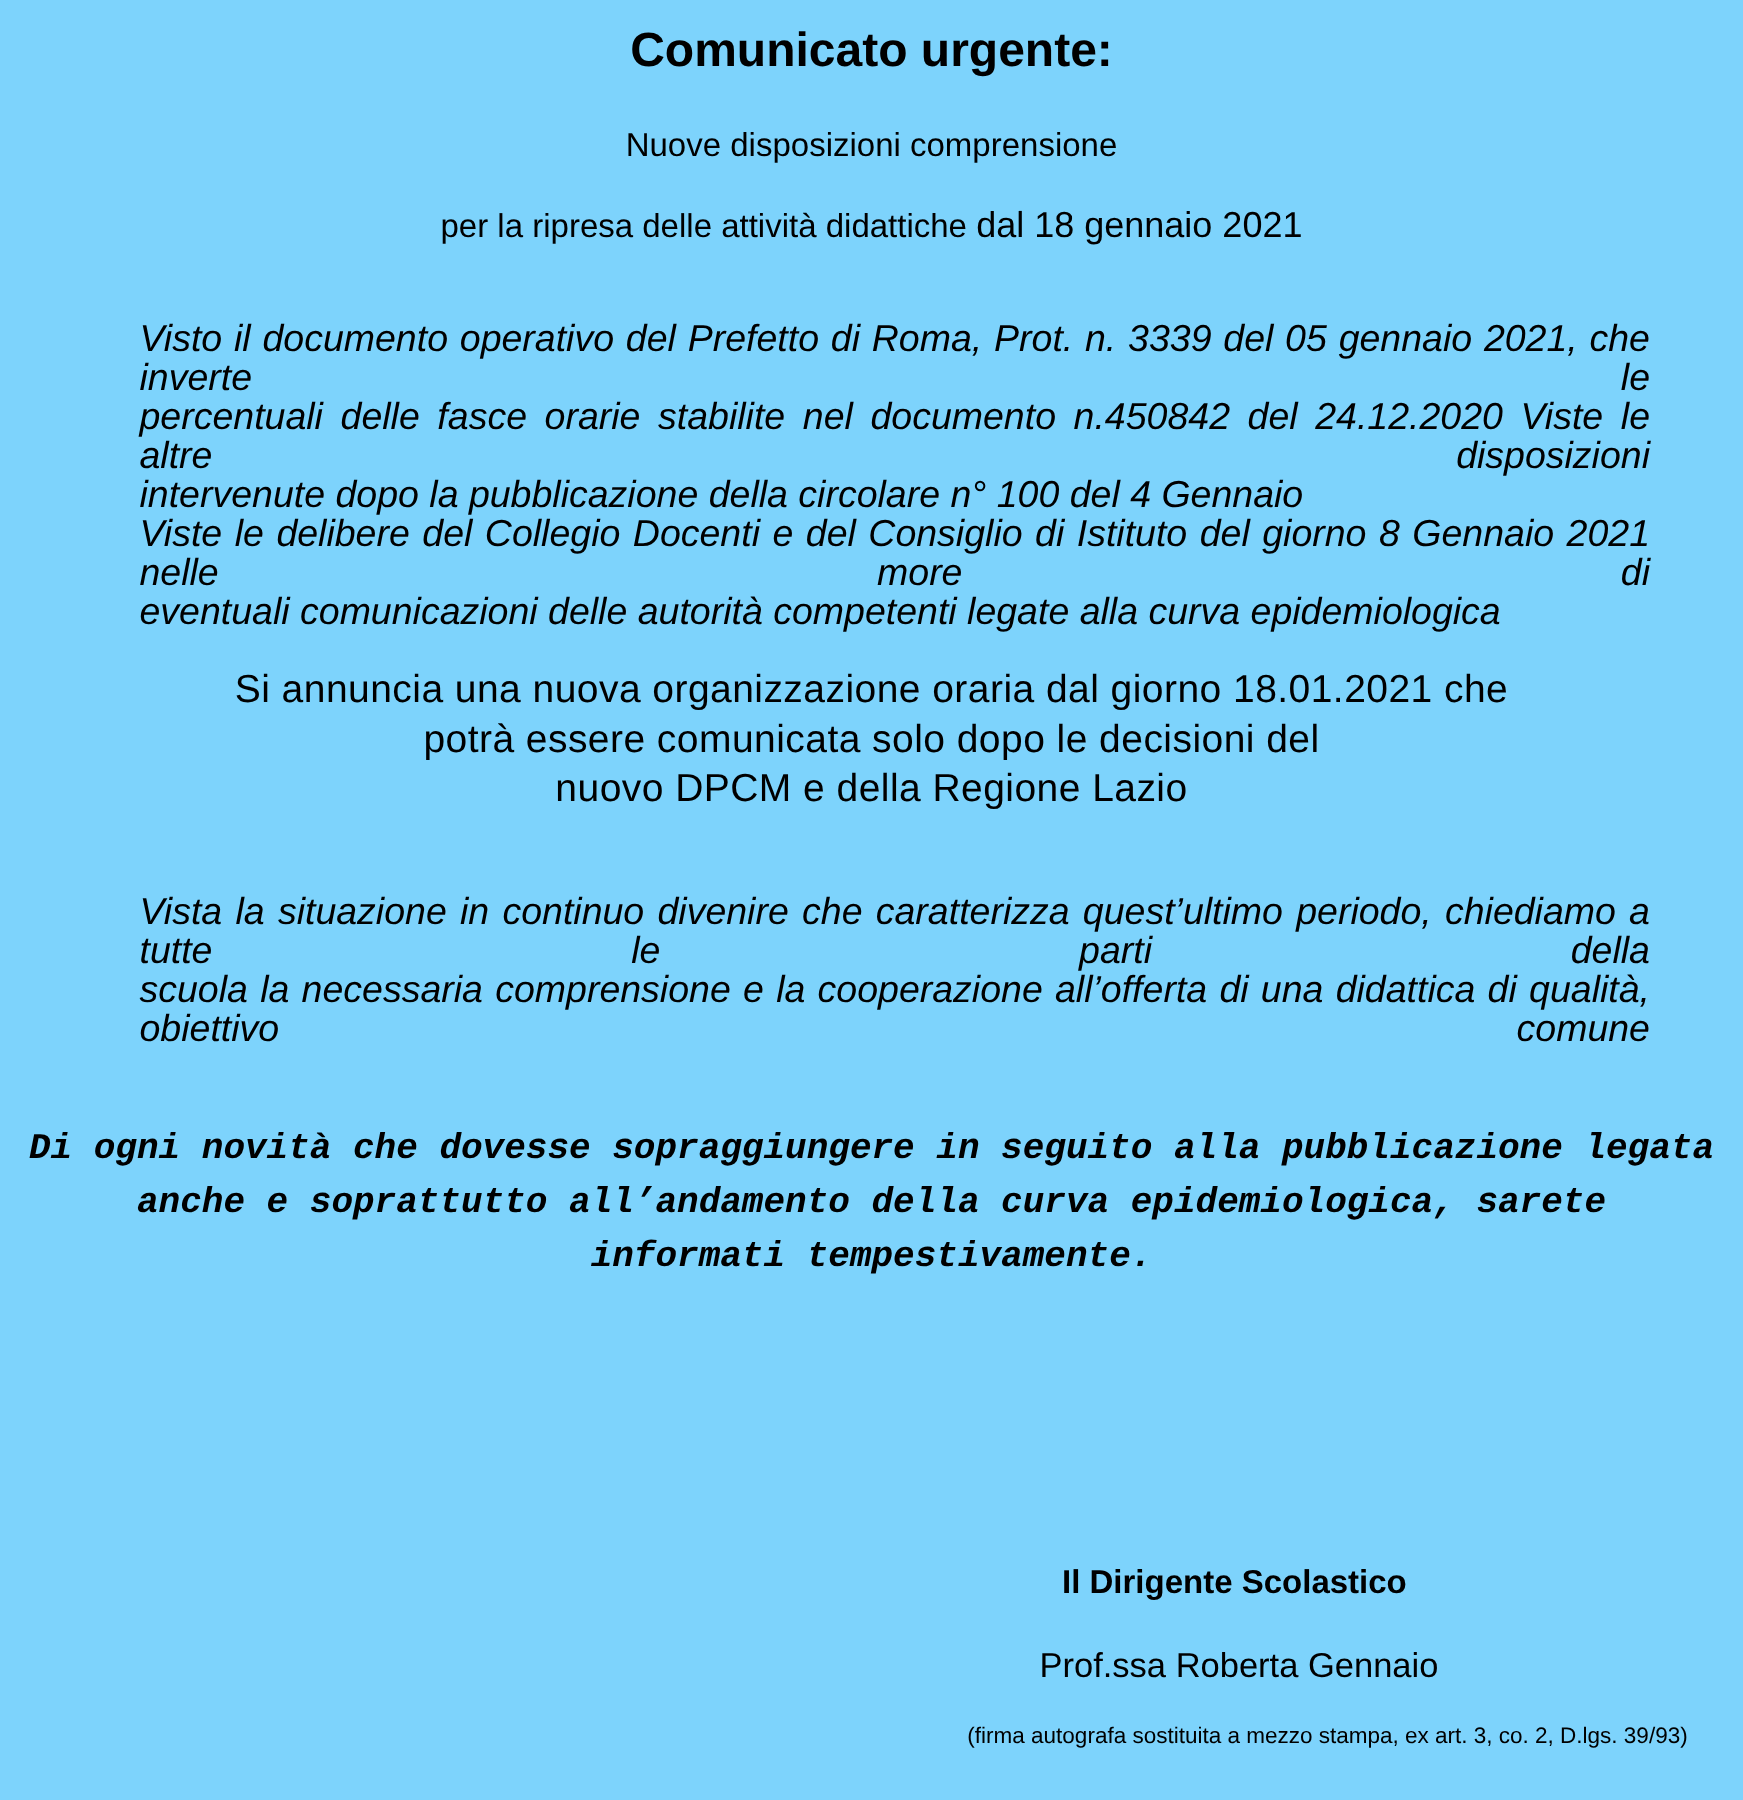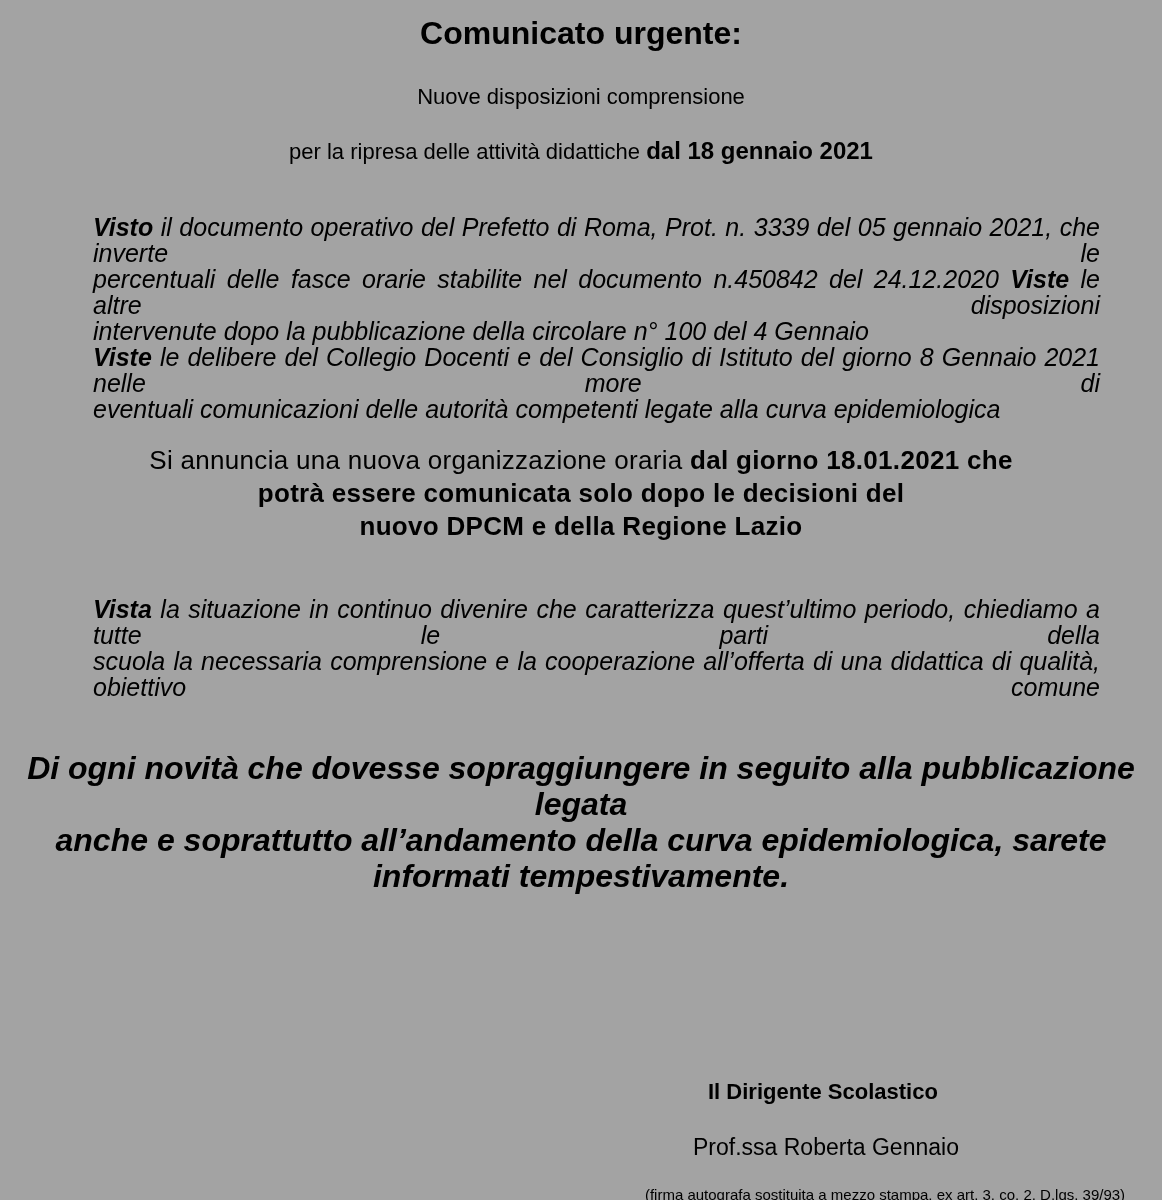--- a/index.html
+++ b/index.html
@@ -6,24 +6,24 @@
     margin: 0;
     padding: 0;
     background: #ffffff;
     color: #000000;
     font-family: "Liberation Sans", sans-serif;
   }
   .page {
     position: relative;
     width: 1162px;
     height: 1200px;
-    background: #a3a3a3;
+    background: #7dd3fc;
     overflow: hidden;
   }
-  .seg-b { font-weight: bold; }
+  .seg-b { font-weight: normal; }
 
   .title {
     margin-top: 14px;
     text-align: center;
     font-size: 32px;
     font-weight: bold;
     line-height: 38px;
   }
   .sub1 {
     margin-top: 32px;
@@ -58,22 +58,23 @@
     font-size: 26px;
     line-height: 33px;
     letter-spacing: 0.3px;
   }
 
   .notice {
     margin-top: 50px;
     text-align: center;
     font-weight: bold;
     font-style: italic;
-    font-size: 32px;
+    font-size: 24px;
     line-height: 36px;
+    font-family: Liberation Mono, monospace;
   }
 
   .advice {
     margin-top: 67px;
     text-align: center;
     font-weight: bold;
     font-style: italic;
     font-size: 24px;
     line-height: 30px;
     text-decoration: underline;

